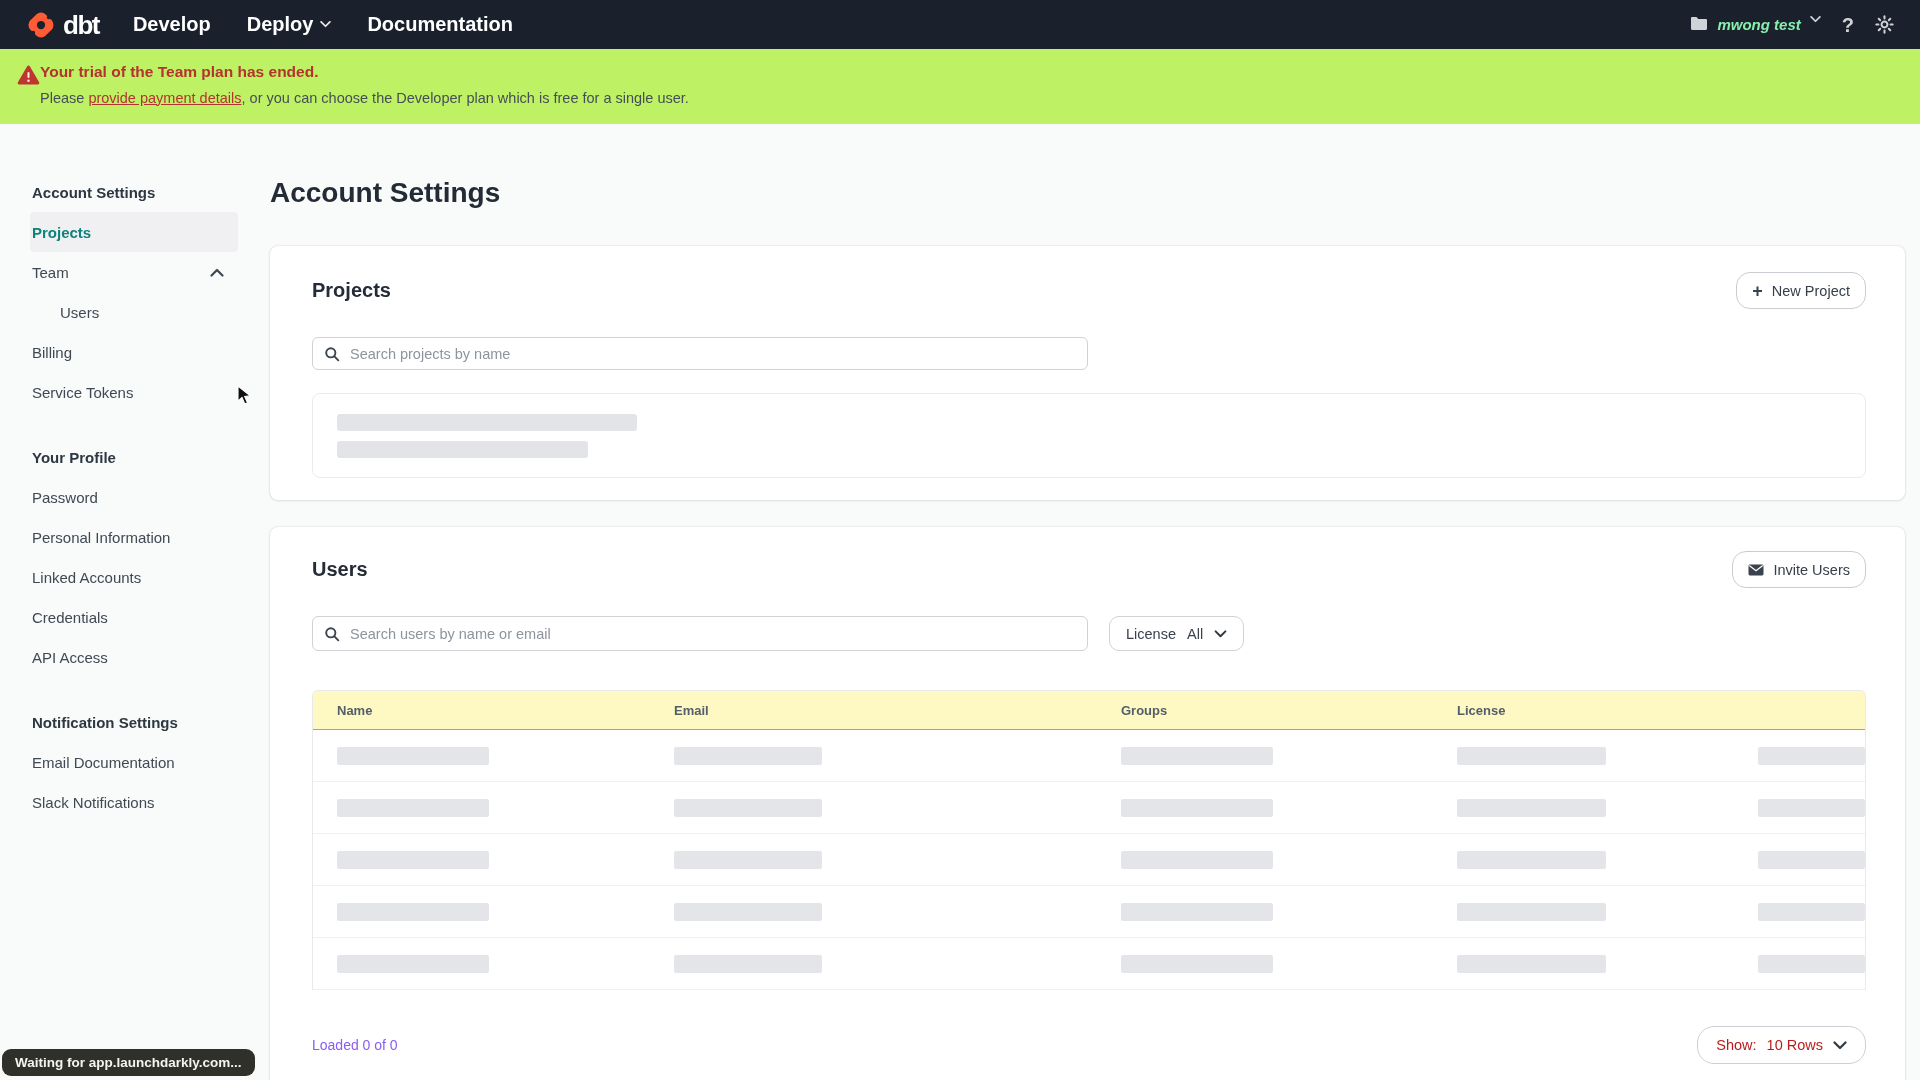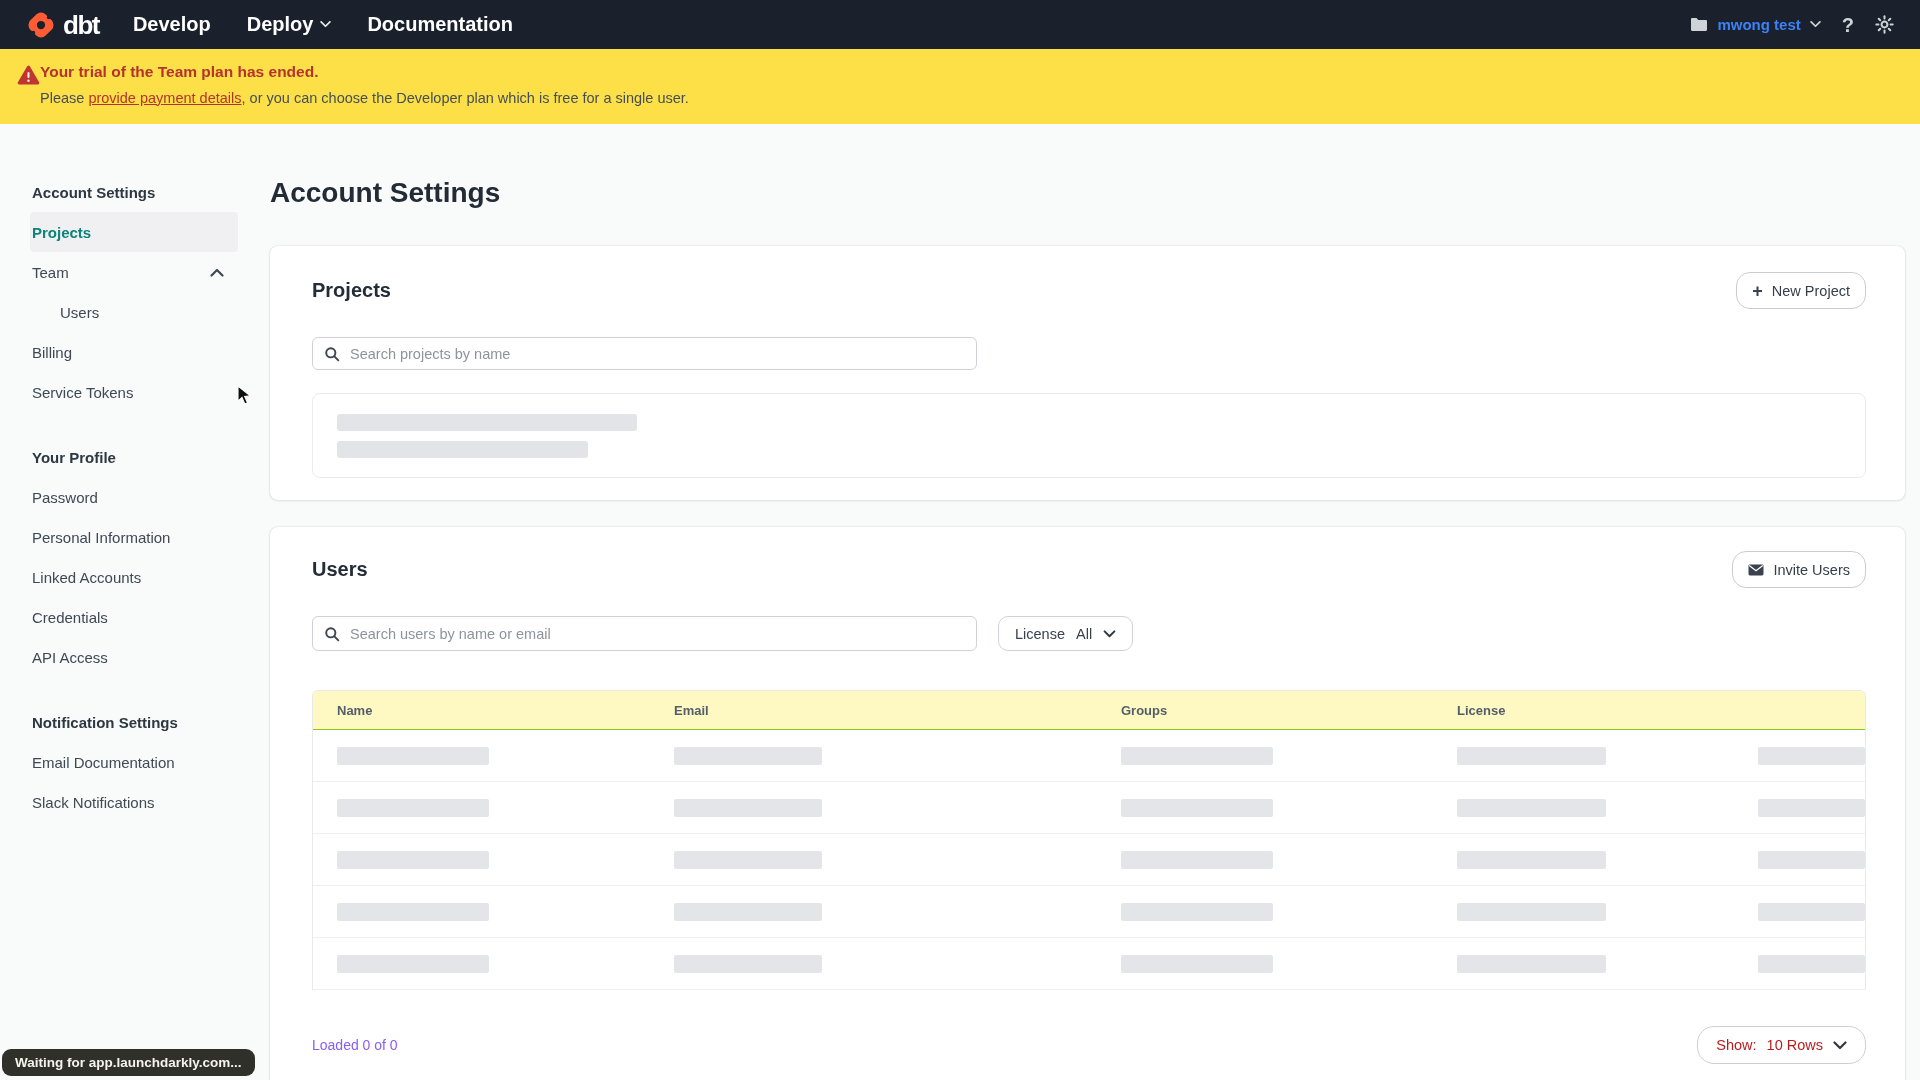--- a/index.html
+++ b/index.html
@@ -8,27 +8,27 @@
     width:1920px; height:1080px; overflow:hidden; position:relative;
     background:#f9fafa; font-family:"Liberation Sans", sans-serif;
   }
 
   
   .topnav { height:49px; background:#1a212c; display:flex; align-items:center; padding:0 26px; }
   .logo { display:flex; align-items:center; gap:7px; margin-right:34px; cursor:pointer; }
   .logo-text { color:#fff; font-size:26px; font-weight:700; letter-spacing:-1.5px; line-height:1; }
   .nav-item { display:flex; align-items:center; gap:7px; color:#fff; font-size:20px; font-weight:600; margin-right:36px; cursor:pointer; }
   .topnav-right { margin-left:auto; display:flex; align-items:center; gap:21px; }
-  .account-switcher { display:flex; align-items:center; gap:9px; color:#3b82f6; font-size:15px; font-weight:600; cursor:pointer; }
+  .account-switcher { display:flex; gap:9px; color:#86efac; font-size:15px; font-weight:600; cursor:pointer;font-style:italic; }
   .help-btn { cursor:pointer; line-height:1; }
   .help-btn::before { content:"?"; color:#ced3d8; font-size:20px; font-weight:700; }
   .gear-btn { cursor:pointer; display:flex; }
 
   
-  .banner { background:#fde047; padding:14px 20px 17px 40px; position:relative; }
+  .banner { background:#bef264; padding:14px 20px 17px 40px; position:relative; }
   .banner-icon { position:absolute; left:17px; top:16px; }
   .banner-title { color:#b5332f; font-weight:700; font-size:15.5px; line-height:1.2; }
   .banner-msg { margin-top:7px; font-size:14.5px; color:#454e58; line-height:1.3; }
   .banner-link { color:#b5332f; text-decoration:underline; cursor:pointer; }
 
   
   .content { display:flex; align-items:flex-start; }
   .sidebar { width:248px; flex:none; padding-top:48px; }
   .side-title { height:40px; display:flex; align-items:center; margin-left:32px; font-size:15px; font-weight:700; color:#2d3843; }
   .side-title.gap { margin-top:25px; }
@@ -44,21 +44,21 @@
   .card { background:#fff; border-radius:8px; box-shadow:0 0 2px rgba(31,40,51,.18), 0 1px 3px rgba(31,40,51,.08); }
   .card.projects { margin-top:37px; padding:26px 39px 22px 42px; }
   .card.users { margin-top:27px; padding:24px 39px 40px 42px; }
   .card-head { display:flex; justify-content:space-between; align-items:center; }
   .card-title { font-size:20px; font-weight:700; color:#232c37; margin:0; }
 
   .btn { display:inline-flex; align-items:center; gap:9px; background:#fff; border:1px solid #c9cdd2; border-radius:14px; height:37px; padding:0 15px; font-size:14.5px; color:#353e49; font-family:inherit; cursor:pointer; }
   .plus-icon::before { content:"+"; font-size:18px; font-weight:600; color:#39424d; line-height:1; }
 
   .search-row { margin-top:28px; display:flex; align-items:center; }
-  .search-box { position:relative; width:665px; }
+  .search-box { position:relative; width:776px; }
   .search-box input { width:100%; height:33px; border:1px solid #cfd3d8; border-radius:6px; padding:0 12px 0 37px; font-size:14.5px; font-family:inherit; color:#2f3944; outline:none; background:#fff; }
   .search-box.tall input { height:35px; }
   .search-box input::placeholder { color:#8d949d; }
   .search-icon { position:absolute; left:12px; top:50%; transform:translateY(-50%); display:flex; }
 
   .skeleton-panel { margin-top:23px; border:1px solid #e9ebec; border-radius:8px; height:85px; padding:20px 0 0 24px; }
   .skel { background:#e2e4e7; border-radius:3px; height:17px; }
   .skel.p1 { width:300px; }
   .skel.p2 { width:251px; margin-top:10px; }
 

